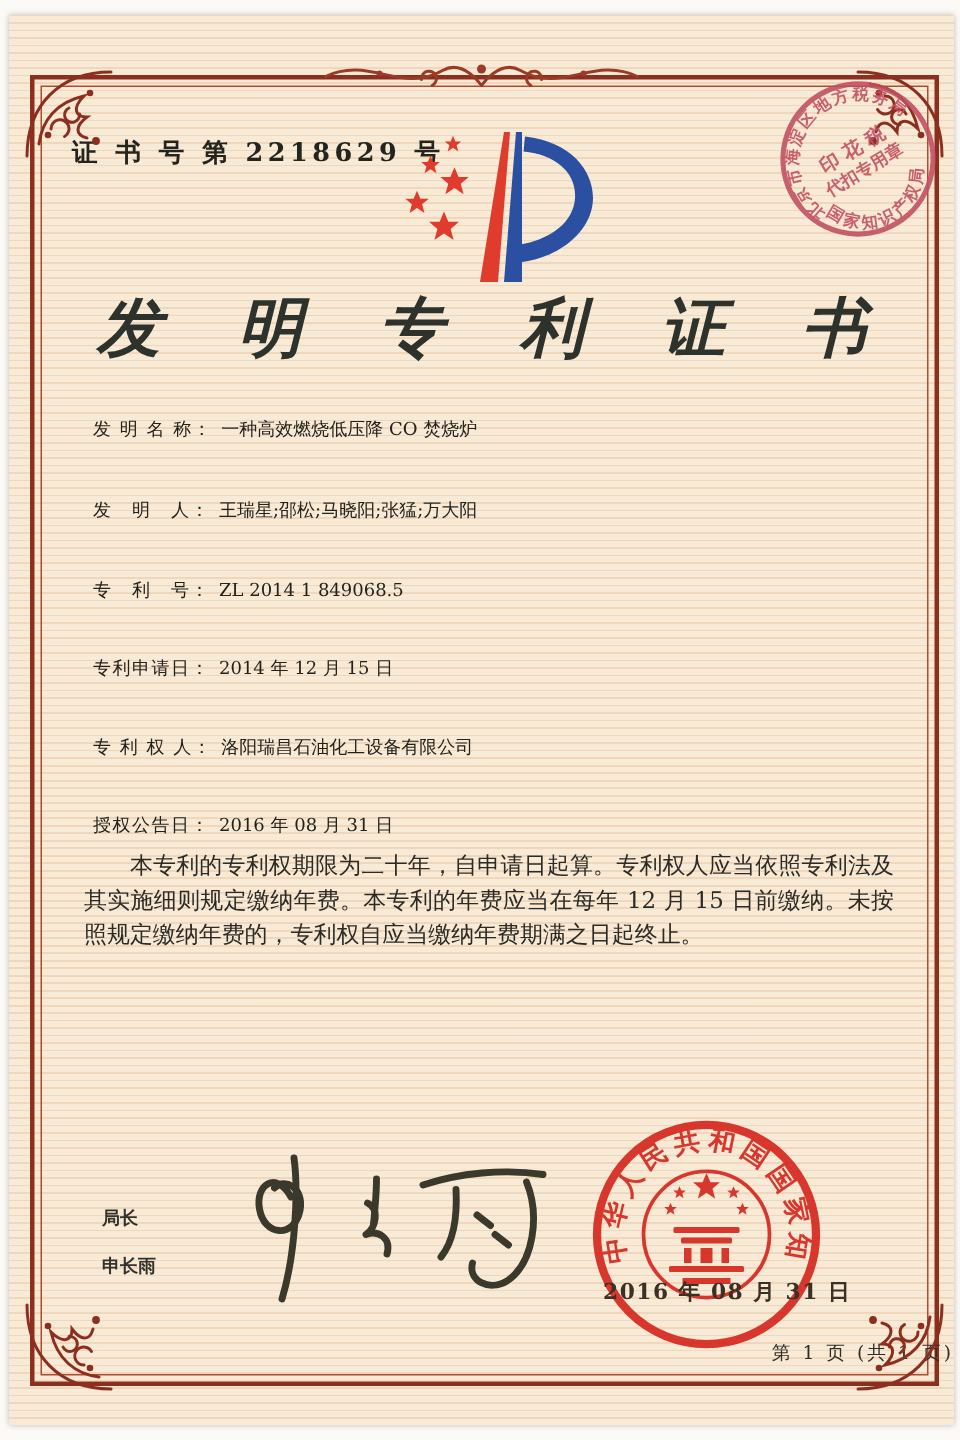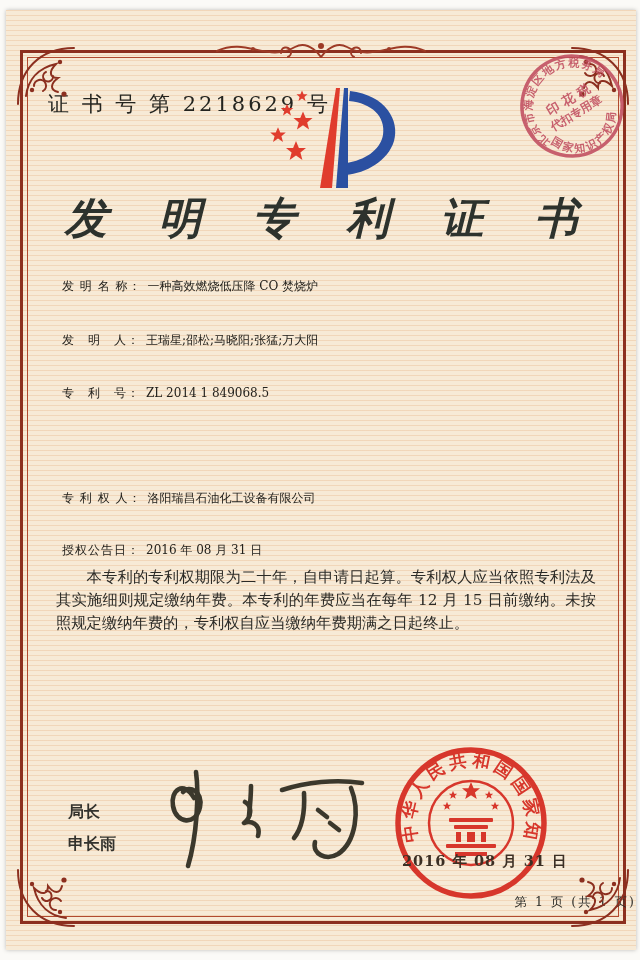--- a/index.html
+++ b/index.html
@@ -26,21 +26,21 @@
     border:1px solid #b14a2f;
   }
   .corner{position:absolute;width:66px;height:66px;z-index:3;}
   .corner.tl{left:6px;top:32px;}
   .corner.tr{right:2px;top:32px;transform:rotate(90deg);}
   .corner.br{right:2px;bottom:18px;transform:rotate(180deg);}
   .corner.bl{left:6px;bottom:18px;transform:rotate(270deg);}
   .top-ornament{position:absolute;left:50%;top:27px;transform:translateX(-50%);z-index:3;}
   .cert-no{
     position:absolute;left:42px;top:80px;
-    font-size:21px;letter-spacing:3px;color:#24241f;
+    font-size:17px;letter-spacing:3px;color:#24241f;font-weight:bold;
   }
   .logo{position:absolute;left:252px;top:73px;width:148px;height:112px;}
   .title{
     position:absolute;left:0;right:0;top:180px;text-align:center;
     font-size:43px;font-weight:700;color:#2d322d;
     letter-spacing:18px;text-indent:18px;font-style:italic;
   }
   .field{
     position:absolute;left:56px;right:40px;
     font-size:12px;color:#23211c;white-space:nowrap;
@@ -48,21 +48,21 @@
   .field .flabel{letter-spacing:1px;}
   .field .fvalue{margin-left:6px;}
   .body-text{
     position:absolute;left:50px;right:40px;top:556px;
     font-size:15.3px;line-height:22.8px;color:#2b2a26;
     text-align:justify;
   }
   .body-text p{margin:0;text-indent:2em;}
   .signer{position:absolute;left:62px;top:786px;
     font-family:"DejaVu Sans","Liberation Sans",sans-serif;
-    font-size:16px;color:#33322d;font-weight:600;line-height:32px;}
+    font-size:12px;color:#33322d;font-weight:600;line-height:32px;}
   .signature{position:absolute;left:148px;top:756px;z-index:2;}
   .seal{position:absolute;left:386px;top:734px;z-index:4;opacity:.92;}
   .seal-date{
     position:absolute;left:396px;top:842px;width:150px;z-index:5;
     font-size:14.5px;font-weight:700;color:#3c2f24;letter-spacing:1px;white-space:nowrap;
   }
   .footer{
     position:absolute;left:0;right:0;top:884px;text-align:right;
     font-size:12.5px;color:#2e2d28;letter-spacing:2px;
   }
@@ -161,20 +161,23 @@
   <div class="title">发 明 专 利 证 书</div>
 
   <div class="field" style="top:268px">
     <span class="flabel">发 明 名 称：</span><span class="fvalue">一种高效燃烧低压降 CO 焚烧炉</span>
   </div>
   <div class="field" style="top:322px">
     <span class="flabel">发　明　人：</span><span class="fvalue">王瑞星;邵松;马晓阳;张猛;万大阳</span>
   </div>
   <div class="field" style="top:375px">
     <span class="flabel">专　利　号：</span><span class="fvalue">ZL 2014 1 849068.5</span>
+  </div>
+  <div class="field" style="top:427px">
+    <span class="flabel">专利申请日：</span><span class="fvalue">2014 年 12 月 15 日</span>
   </div>
   <div class="field" style="top:480px">
     <span class="flabel">专 利 权 人：</span><span class="fvalue">洛阳瑞昌石油化工设备有限公司</span>
   </div>
   <div class="field" style="top:532px">
     <span class="flabel">授权公告日：</span><span class="fvalue">2016 年 08 月 31 日</span>
   </div>
 
   <div class="body-text">
     <p>本专利的专利权期限为二十年，自申请日起算。专利权人应当依照专利法及其实施细则规定缴纳年费。本专利的年费应当在每年 12 月 15 日前缴纳。未按照规定缴纳年费的，专利权自应当缴纳年费期满之日起终止。</p>

